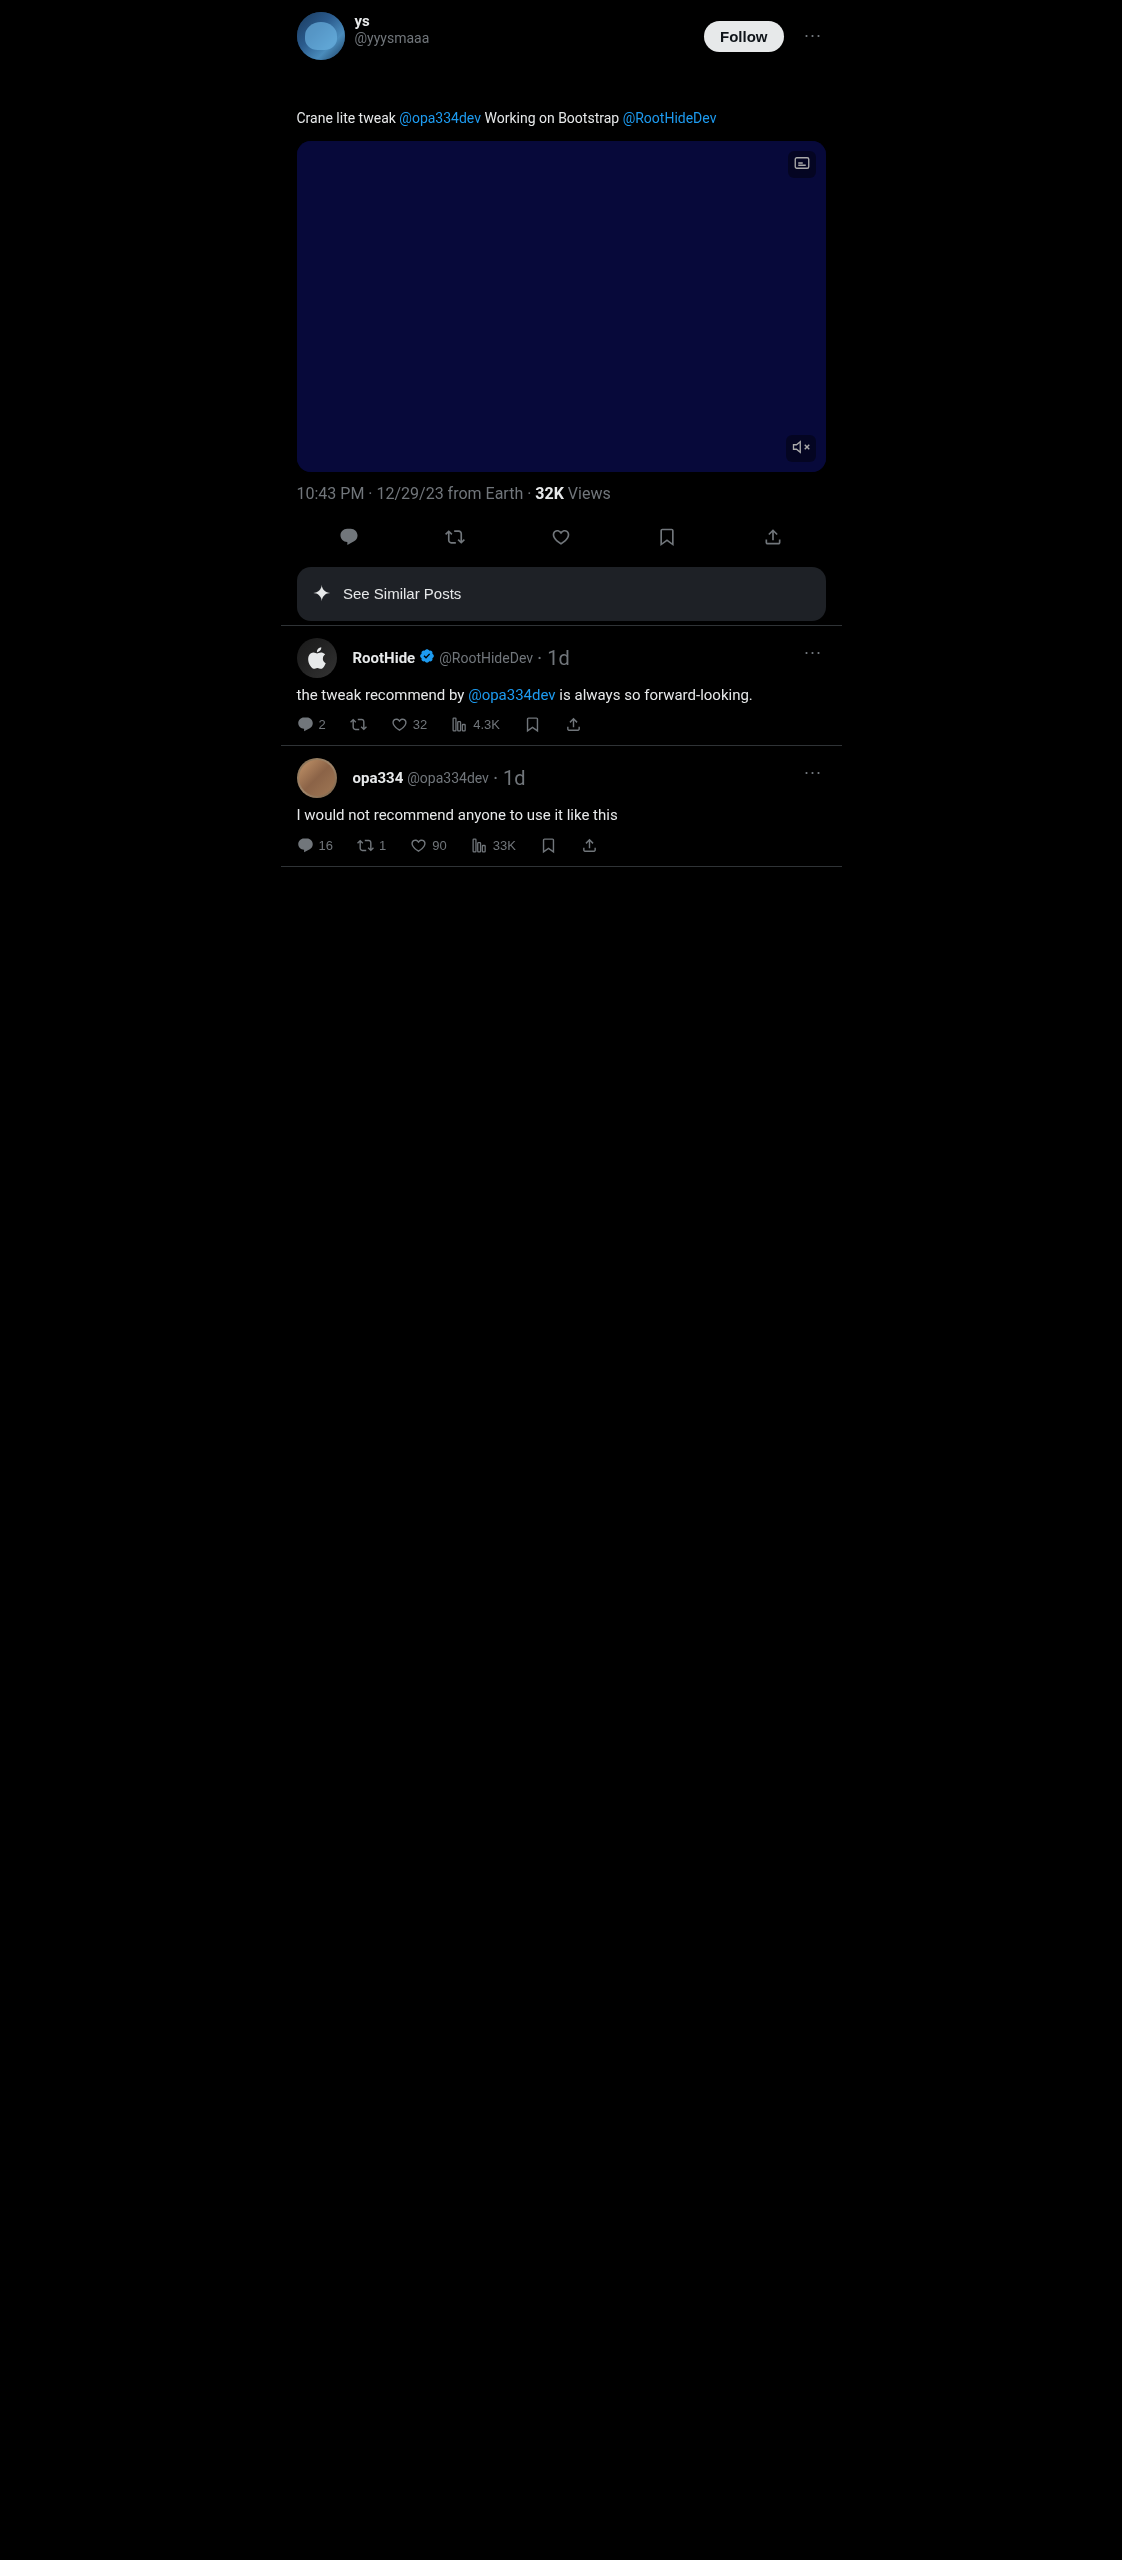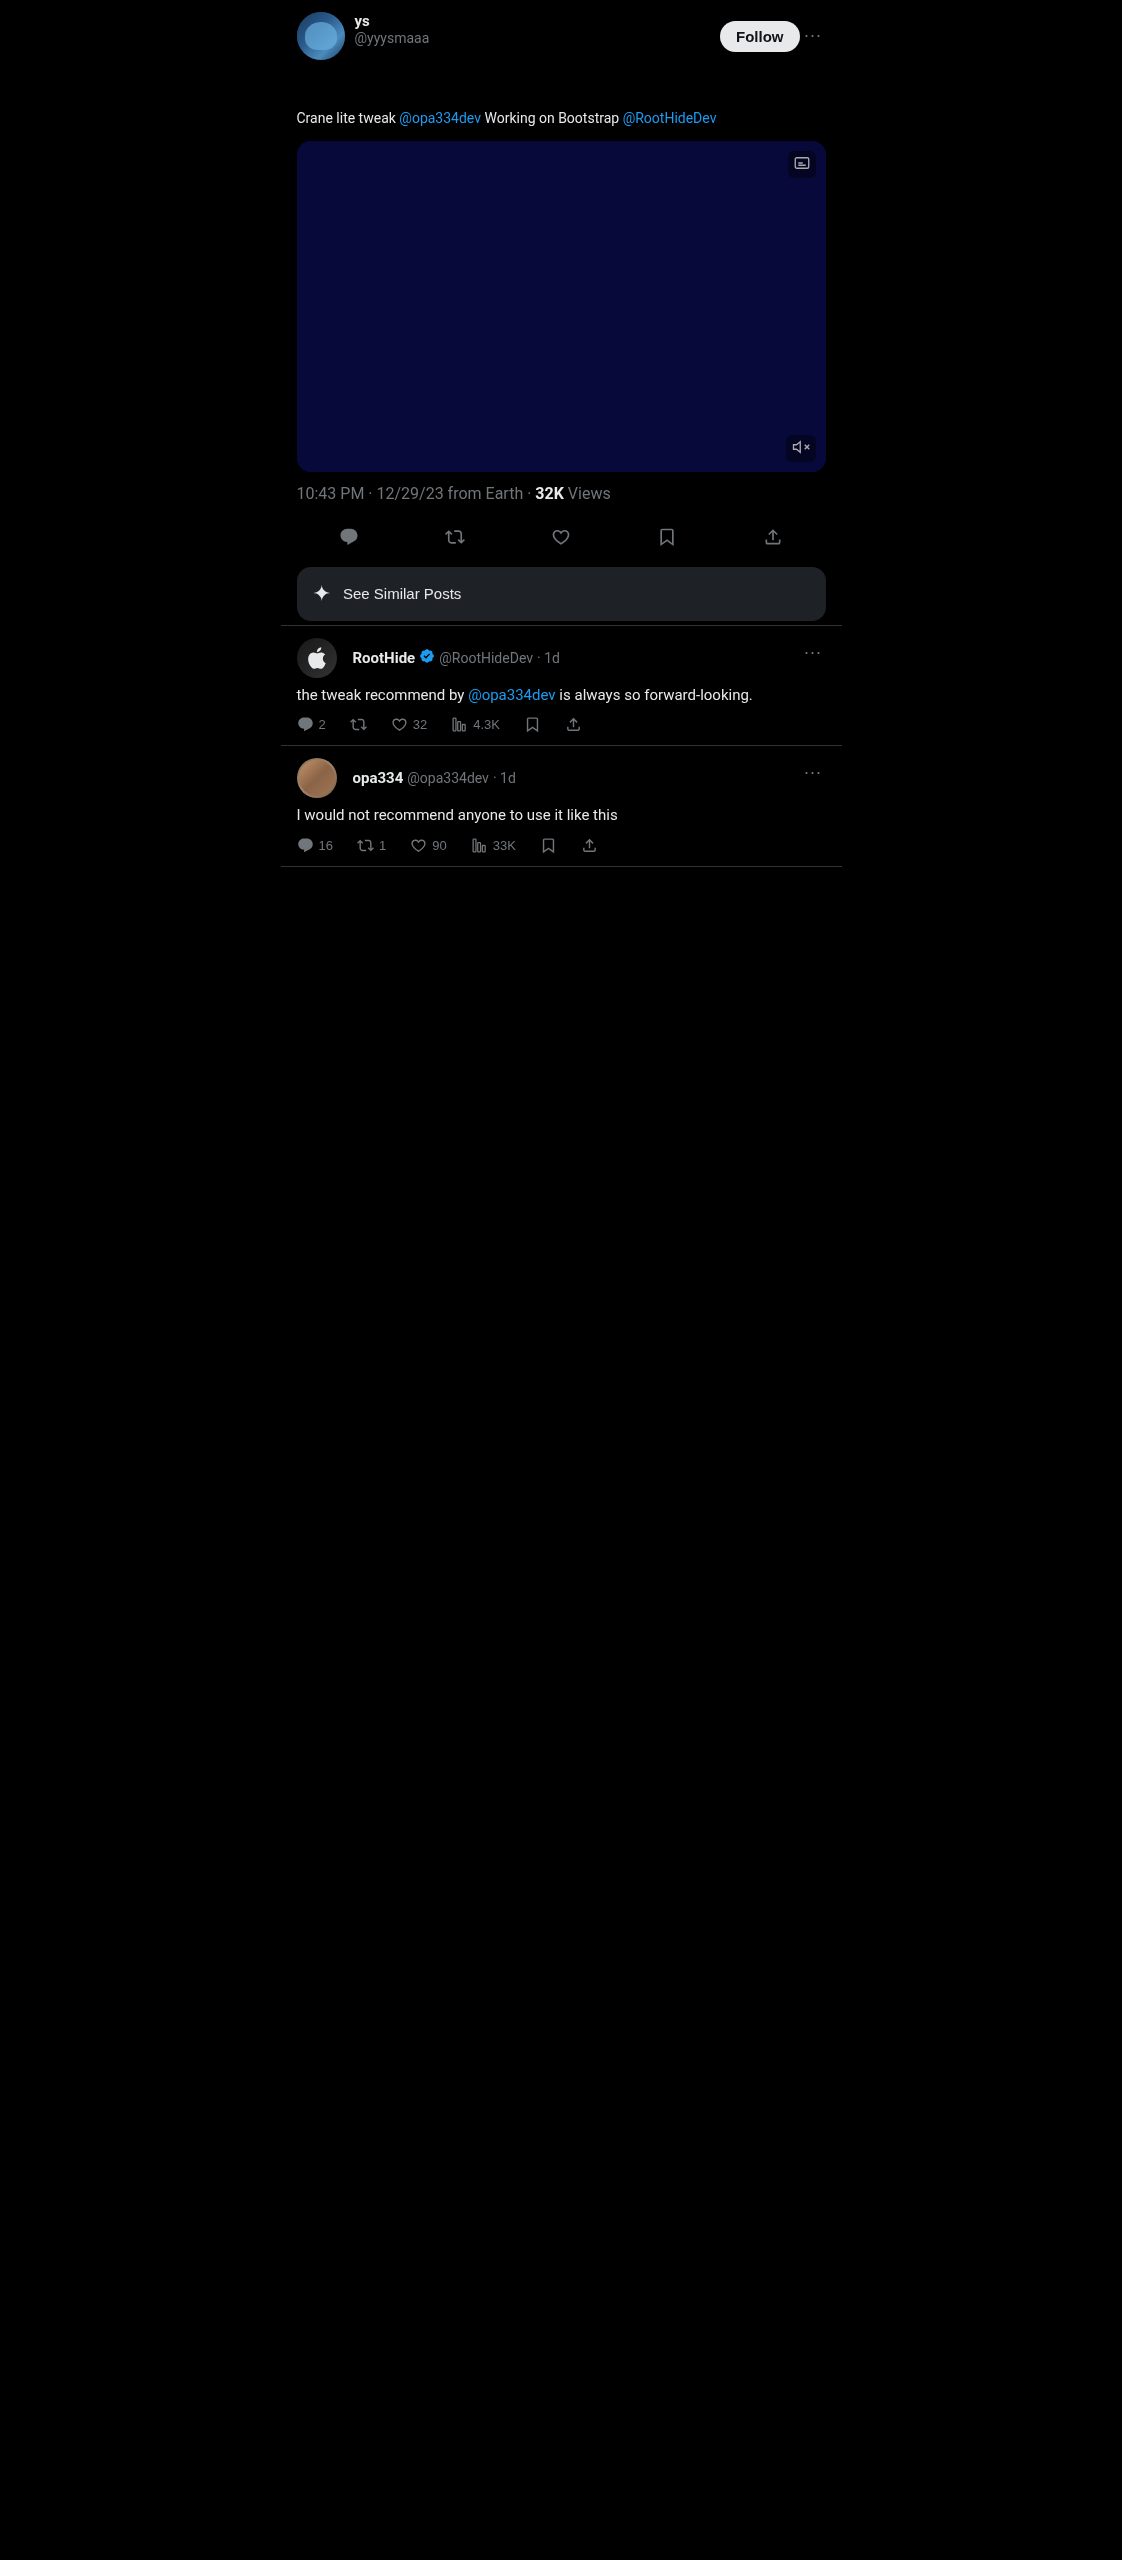--- a/index.html
+++ b/index.html
@@ -67,21 +67,21 @@
     }
 
     .username {
       color: #71767b;
       font-size: 14px;
     }
 
     .tweet-header-right {
       display: flex;
       align-items: flex-start;
-      gap: 0;
+      gap: 16px;
     }
 
     .follow-button {
       background: #e7e9ea;
       color: #0f1419;
       border: none;
       border-radius: 20px;
       padding: 7px 16px;
       font-weight: 700;
       font-size: 15px;
@@ -297,21 +297,21 @@
       font-size: 14px;
     }
 
     .comment-username {
       color: #71767b;
       font-size: 14px;
     }
 
     .comment-time {
       color: #71767b;
-      font-size: 14px;
+      font-size: 20px;
     }
 
     .comment-text {
       font-size: 15px;
       line-height: 1.5;
       color: #e7e9ea;
       margin-bottom: 10px;
       margin-left: 0;
     }
 

